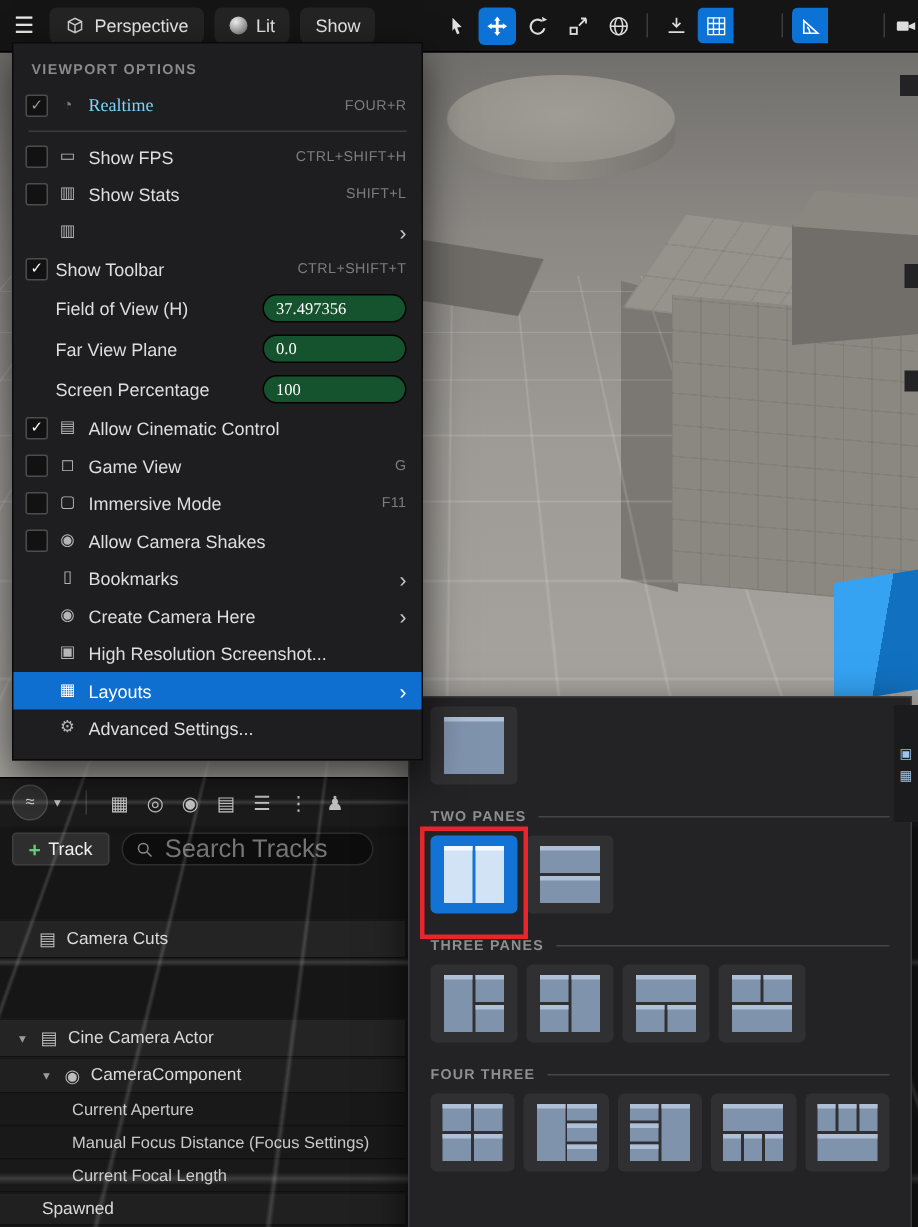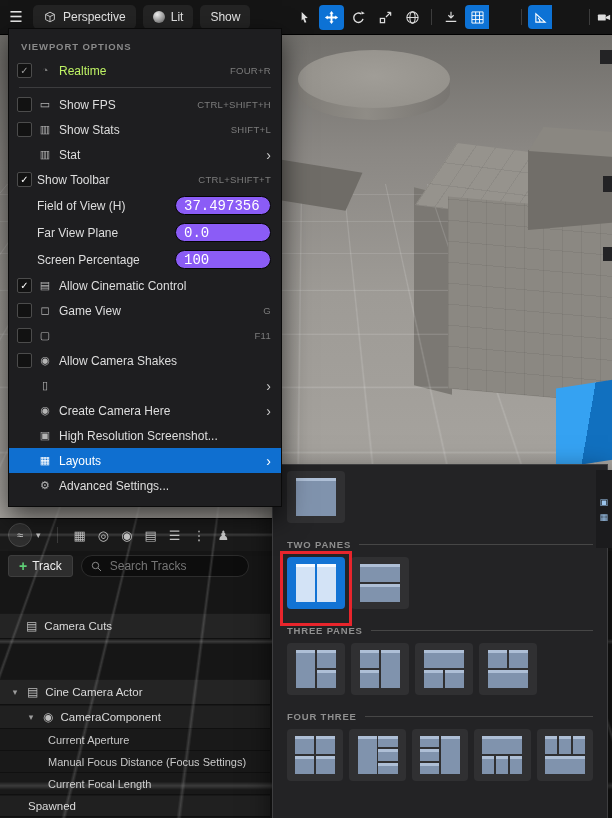--- a/index.html
+++ b/index.html
@@ -57,25 +57,25 @@
       display:flex;align-items:center;justify-content:center;}
   .ck{font-size:10px;color:#fff;line-height:1;}
   .ic{grid-column:2;color:#b5b5b5;font-size:11px;text-align:center;line-height:1;}
   .lb{grid-column:3;white-space:nowrap;overflow:hidden;}
   .c24{grid-column:2/4;}
   .r{grid-column:4;justify-self:end;}
   .sc{color:#7c7c7c;font-size:9.5px;letter-spacing:.3px;}
   .arrow{color:#c9c9c9;font-size:14px;line-height:1;}
   .mi.hl{background:#0f6fd0;color:#fff;}
   .mi.hl .ic,.mi.hl .arrow{color:#fff;}
-  .mi.disabled .lb{color:#bef264;}
+  .mi.disabled .lb{color:#7dd3fc;font-family:Liberation Serif, serif;}
   .mi.disabled .ck{color:#9b9b9b;}
   .mi.disabled .ic{color:#7a7a7a;}
-  .fld{width:96px;height:19px;background:#8b5cf6;border:1px solid #040404;border-radius:10px;color:#fff;
-       font-size:14px;padding:0 8px;font-family:Liberation Mono, monospace;outline:none;box-sizing:border-box;}
+  .fld{width:96px;height:19px;background:#14532d;border:1px solid #040404;border-radius:10px;color:#fff;
+       font-size:11px;padding:0 8px;font-family:Liberation Serif, serif;outline:none;box-sizing:border-box;}
   .msep{height:1px;background:#3c3c3e;margin:4px 10px;}
 
   
   .layouts-panel{position:absolute;left:272px;top:464px;width:336px;height:380px;background:#232325;
                  border:1px solid #3e3e40;box-shadow:0 10px 26px rgba(0,0,0,.65);z-index:45;
                  padding:4px 0;box-sizing:border-box;}
   .layout-section{margin-bottom:2px;}
   .section-header{display:flex;align-items:center;gap:8px;padding:8px 14px 5px;}
   .section-title{color:#8f8f8f;font-size:9.5px;font-weight:bold;letter-spacing:.8px;white-space:nowrap;}
   .section-rule{flex:1;height:1px;background:#464646;}
@@ -95,21 +95,21 @@
   .seq-round{width:22px;height:22px;border-radius:50%;background:#2f2f2f;border:1px solid #4a4a4a;
              display:flex;align-items:center;justify-content:center;font-size:11px;color:#cfcfcf;}
   .seq-caret{font-size:9px;color:#bbb;margin-left:-8px;}
   .seq-ic{font-size:13px;color:#c6c6c6;line-height:1;}
   .seq-row2{display:flex;align-items:center;gap:8px;padding:4px 8px;}
   .track-btn{display:flex;align-items:center;gap:5px;background:#2e2e2e;border:1px solid #3e3e3e;border-radius:3px;
              height:22px;padding:0 10px;font-size:12px;color:#eee;box-sizing:border-box;}
   .plus{color:#5fd077;font-weight:bold;font-size:14px;line-height:1;}
   .search{display:flex;align-items:center;gap:6px;background:#0d0d0d;border:1px solid #2c2c2c;border-radius:11px;
           height:22px;padding:0 9px;width:168px;box-sizing:border-box;}
-  .search input{background:transparent;border:none;outline:none;color:#9a9a9a;font-size:12px;width:120px;
+  .search input{background:transparent;border:none;outline:none;color:#9a9a9a;font-size:17px;width:120px;
                 font-family:inherit;}
   .trk{display:flex;align-items:center;height:26px;background:#242424;border-top:1px solid #181818;
        border-bottom:1px solid #101010;font-size:11.5px;color:#dadada;gap:7px;width:270px;box-sizing:border-box;}
   .tic{color:#bdbdbd;font-size:12px;line-height:1;}
   .exp{color:#9c9c9c;font-size:9px;width:10px;text-align:center;}
   .camera-cuts{margin-top:32px;padding-left:26px;}
   .cine{margin-top:40px;padding-left:10px;}
   .comp{height:24px;background:#202020;padding-left:26px;}
   .prop{display:flex;align-items:center;height:22px;background:#191919;border-bottom:1px solid #101010;
         padding-left:48px;font-size:11px;color:#c9c9c9;width:270px;box-sizing:border-box;}
@@ -250,21 +250,20 @@
       <span class="cb">
         <span class="ck"></span>
         </span>
       <span class="ic">▥</span>
       <span class="lb">Show Stats</span>
       <span class="sc r">SHIFT+L</span>
     </div>
 
     <div class="mi">
       <span class="ic">▥</span>
-      <span class="lb">Stat</span>
       <span class="arrow r">›</span>
     </div>
 
     <div class="mi">
       <span class="cb">
         <span class="ck">✓</span>
         </span>
       <span class="lb c24">Show Toolbar</span>
       <span class="sc r">CTRL+SHIFT+T</span>
     </div>
@@ -297,33 +296,35 @@
       <span class="ic">◻</span>
       <span class="lb">Game View</span>
       <span class="sc r">G</span>
     </div>
 
     <div class="mi">
       <span class="cb">
         <span class="ck"></span>
         </span>
       <span class="ic">▢</span>
+      <span class="lb">Immersive Mode</span>
       <span class="sc r">F11</span>
     </div>
 
     <div class="mi">
       <span class="cb">
         <span class="ck"></span>
         </span>
       <span class="ic">◉</span>
       <span class="lb">Allow Camera Shakes</span>
     </div>
 
     <div class="mi">
       <span class="ic">▯</span>
+      <span class="lb">Bookmarks</span>
       <span class="arrow r">›</span>
     </div>
 
     <div class="mi">
       <span class="ic">◉</span>
       <span class="lb">Create Camera Here</span>
       <span class="arrow r">›</span>
     </div>
 
     <div class="mi">

